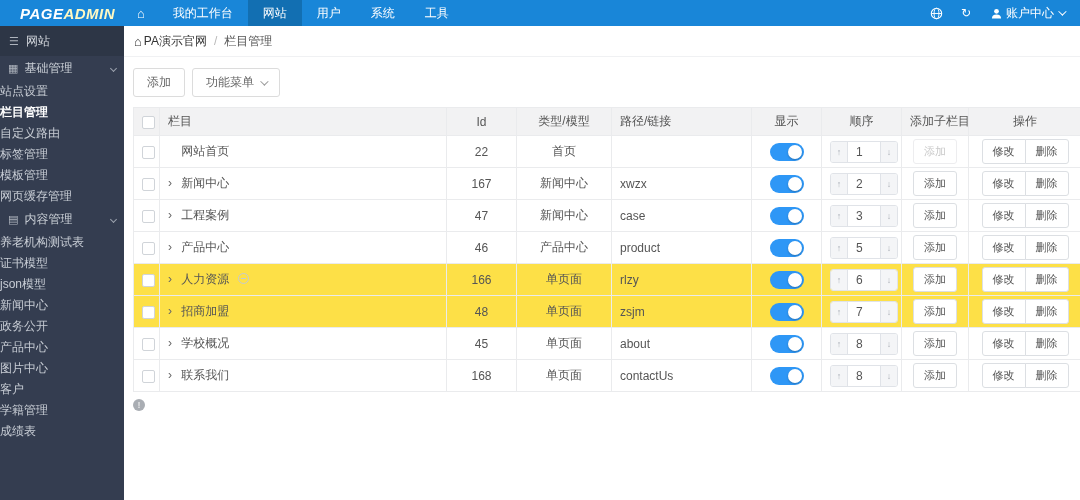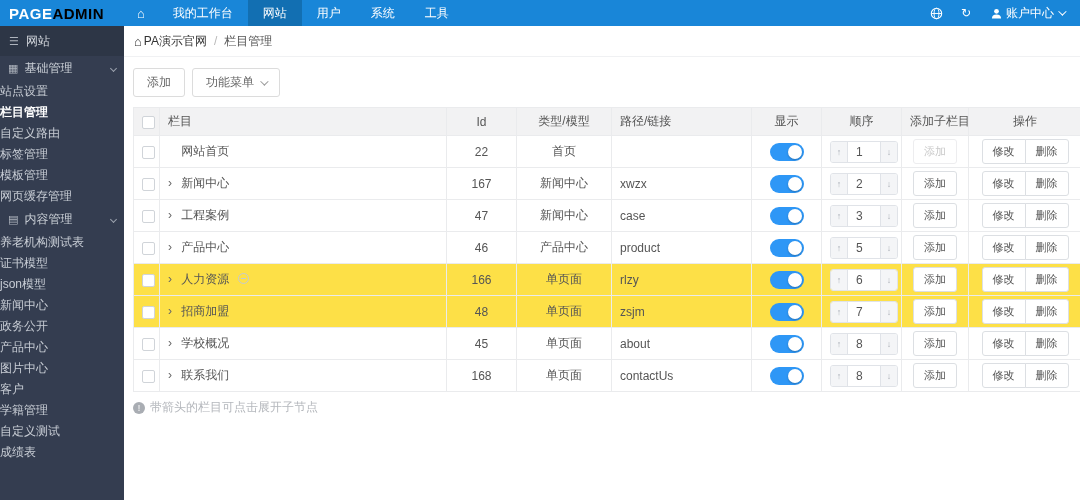--- a/index.html
+++ b/index.html
@@ -2,23 +2,23 @@
 <html><head>
 <meta charset="utf-8">
 <style>
   * { margin:0; padding:0; box-sizing:border-box; }
   html,body { width:1080px; height:500px; overflow:hidden;
     font-family:"Liberation Sans","DejaVu Sans",sans-serif; background:#fff; }
 
   
   .navbar { position:absolute; top:0; left:0; width:1080px; height:26px;
     background:#1986d8; display:flex; align-items:stretch; color:#fff; z-index:5; }
-  .logo { width:124px; display:flex; align-items:center; padding-left:9px;
-    font-size:15px; font-weight:800; letter-spacing:.5px; }
-  .logo .p1 { color:#fff; } .logo .p2 { color:#000000; }
+  .logo { width:124px; display:flex; align-items:center; padding-left:20px;
+    font-size:15px; font-weight:800; font-style:italic; letter-spacing:.5px; }
+  .logo .p1 { color:#fff; } .logo .p2 { color:#fef9c3; }
   .nav-home { display:flex; align-items:center; padding:0 13px; font-size:13px; cursor:pointer; }
   .nav-items { display:flex; }
   .nav-item { display:flex; align-items:center; padding:0 15px; font-size:12px;
     color:#fff; text-decoration:none; cursor:pointer; }
   .nav-item.active { background:#126fb2; }
   .nav-right { margin-left:auto; display:flex; align-items:center; padding-right:12px; }
   .nav-ico { display:flex; align-items:center; justify-content:center; width:30px;
     height:26px; cursor:pointer; font-size:12px; }
   .account { display:flex; align-items:center; gap:4px; font-size:12px; padding:0 4px 0 10px; cursor:pointer; }
   .chev { display:inline-block; width:6px; height:6px; border-right:1px solid currentColor;
@@ -207,23 +207,20 @@
       <div class="side-item">
     <span>图片中心</span>
   </div>
       <div class="side-item">
     <span>客户</span>
   </div>
       <div class="side-item">
     <span>学籍管理</span>
   </div>
       <div class="side-item">
-    <span>自定义测试</span>
-  </div>
-      <div class="side-item">
     <span>成绩表</span>
   </div>
     </div>
 </div>
 
 <div class="main">
 
   <div class="breadcrumb-bar">
     <span class="bc-home">⌂</span>
     <span>PA演示官网</span>
@@ -505,15 +502,14 @@
         <button class="btn-sm">修改</button>
         <button class="btn-sm">删除</button>
       </span>
     </td>
   </tr>
       </tbody>
   </table>
 
   <div class="foot-note">
     <span class="note-ico">!</span>
-    <span>带箭头的栏目可点击展开子节点</span>
   </div>
 </div>
 
 </body></html>

